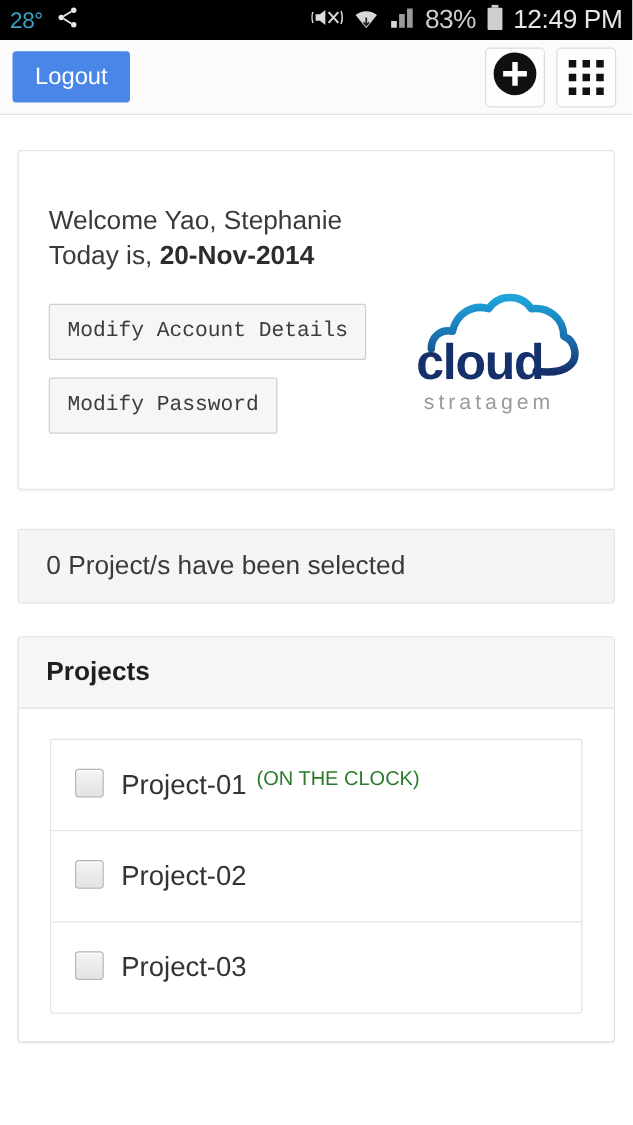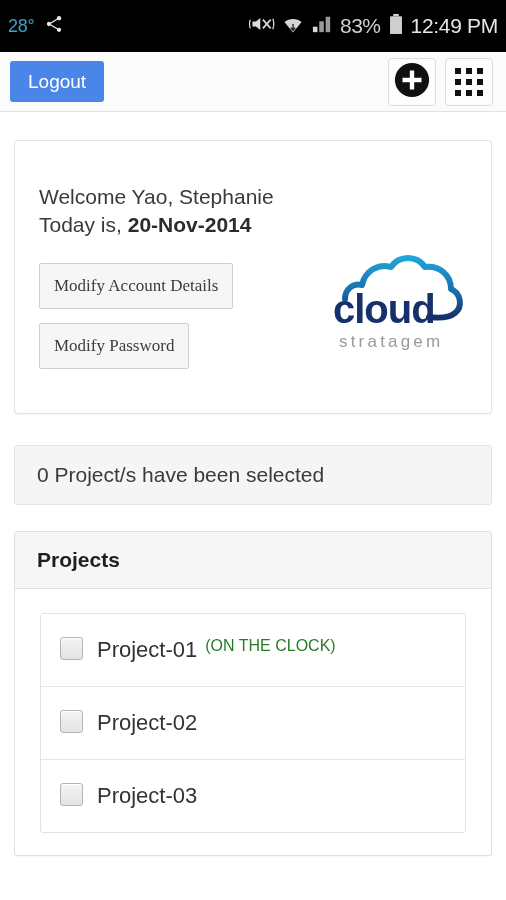--- a/index.html
+++ b/index.html
@@ -5,21 +5,21 @@
   * { box-sizing: border-box; margin: 0; padding: 0; }
   html, body {
     width: 506px; height: 900px;
     background: #ffffff;
     font-family: "Liberation Sans", "DejaVu Sans", sans-serif;
     overflow: hidden;
   }
 
   
   .statusbar {
-    height: 52px; width: 100%;
+    height: 32px; width: 100%;
     background: #000000;
     display: flex; align-items: center;
     padding: 0 8px;
     color: #d8d8d8;
   }
   .sb-left { display: flex; align-items: center; gap: 10px; }
   .sb-temp { color: #39a3c8; font-size: 18px; letter-spacing: -0.3px; }
   .sb-right { margin-left: auto; display: flex; align-items: center; gap: 7px; }
   .sb-pct { font-size: 21px; color: #cfcfcf; letter-spacing: -0.5px; }
   .sb-time { font-size: 21px; color: #e6e6e6; letter-spacing: -0.3px; }
@@ -84,21 +84,21 @@
     display: block;
     background: #f6f6f6;
     border: 1px solid #cfcfcf;
     border-radius: 2px;
     color: #3c3c3c;
     font-size: 17px;
     padding: 12px 14px;
     margin-bottom: 14px;
     text-align: left;
     cursor: pointer;
-    font-family: Liberation Serif, serif;
+    font-family: Liberation Mono, monospace;
   }
 
   .logo-wrap {
     position: absolute;
     right: 16px; top: 96px;
     width: 150px; height: 120px;
     pointer-events: none;
   }
 
   

